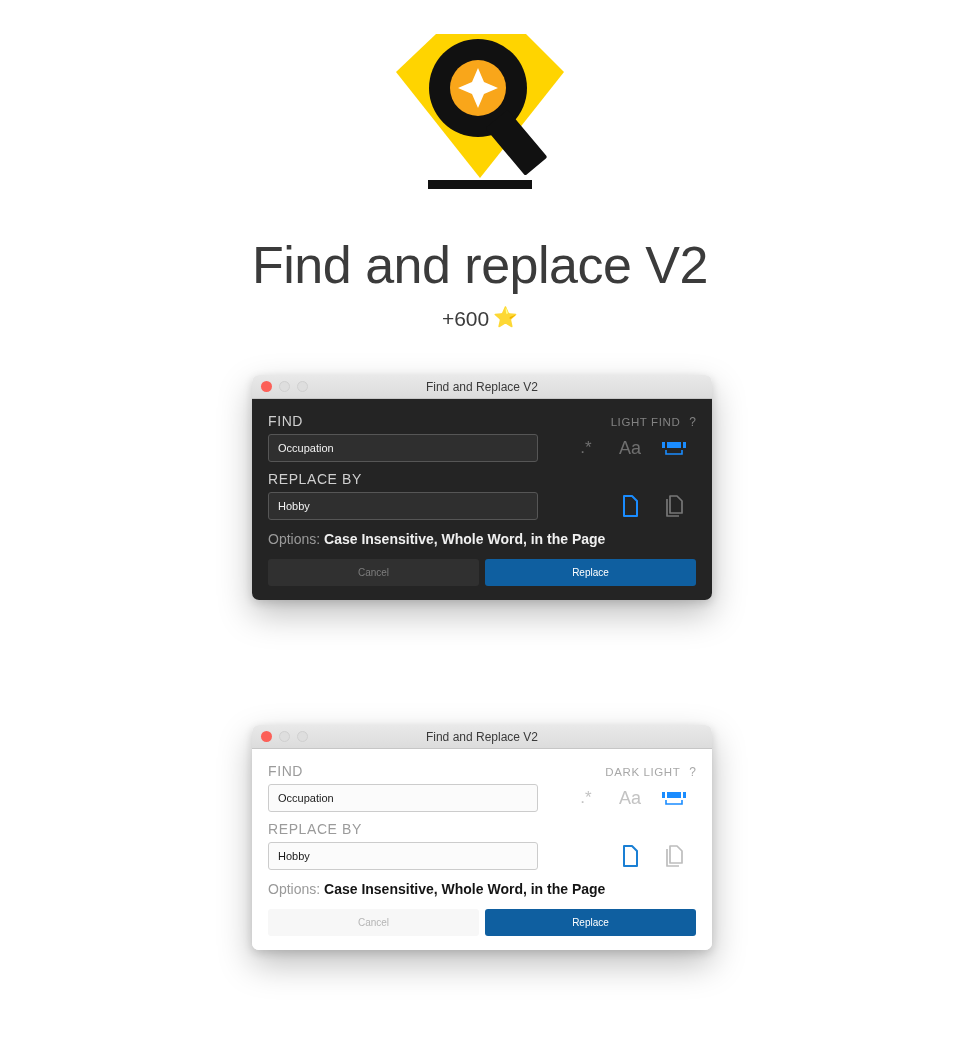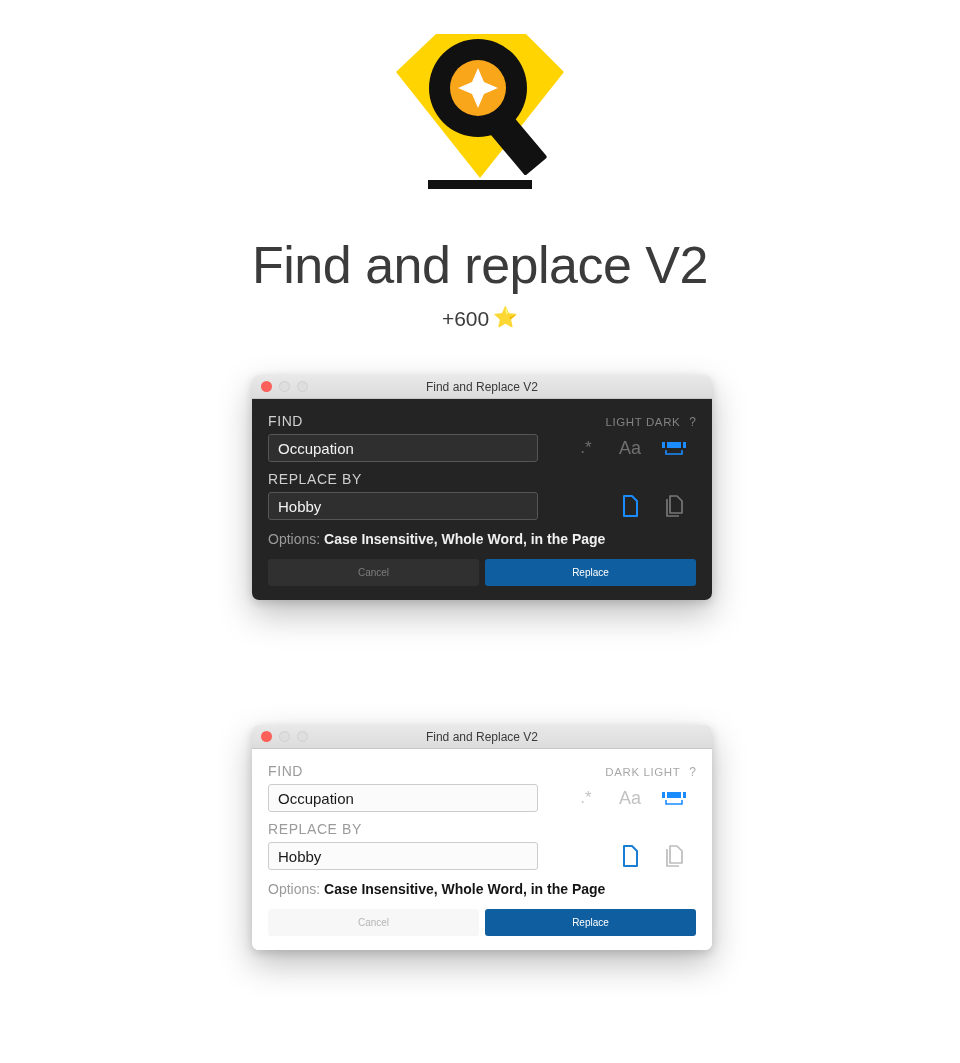--- a/index.html
+++ b/index.html
@@ -118,21 +118,21 @@
   .input-row {
     display: flex;
     align-items: center;
     margin-top: 5px;
   }
 
   .text-input {
     width: 270px;
     height: 28px;
     border-radius: 3px;
-    font-size: 15px;
+    font-size: 11px;
     padding: 0 9px;
     font-family: "Liberation Sans", sans-serif;
     outline: none;
   }
   .dialog.dark .text-input {
     background: #2f2f2f;
     border: 1px solid #565656;
     color: #f2f2f2;
   }
   .dialog.light .text-input {
@@ -238,21 +238,21 @@
       <span class="light-dot zoom"></span>
     </div>
     <div class="titlebar-title">Find and Replace V2</div>
   </div>
 
   <div class="dialog-body">
 
     <div class="label-row">
       <span class="field-label">FIND</span>
       <span class="mode-group">
-        <span class="mode-text">LIGHT DARK</span>
+        <span class="mode-text">LIGHT FIND</span>
         <span class="help-mark">?</span>
       </span>
     </div>
 
     <div class="input-row">
       <input class="text-input" type="text" value="Occupation" style="">
       <div class="icon-bar">
         <span class="icon-btn">
           <span class="glyph-regex">.*</span>
         </span>

